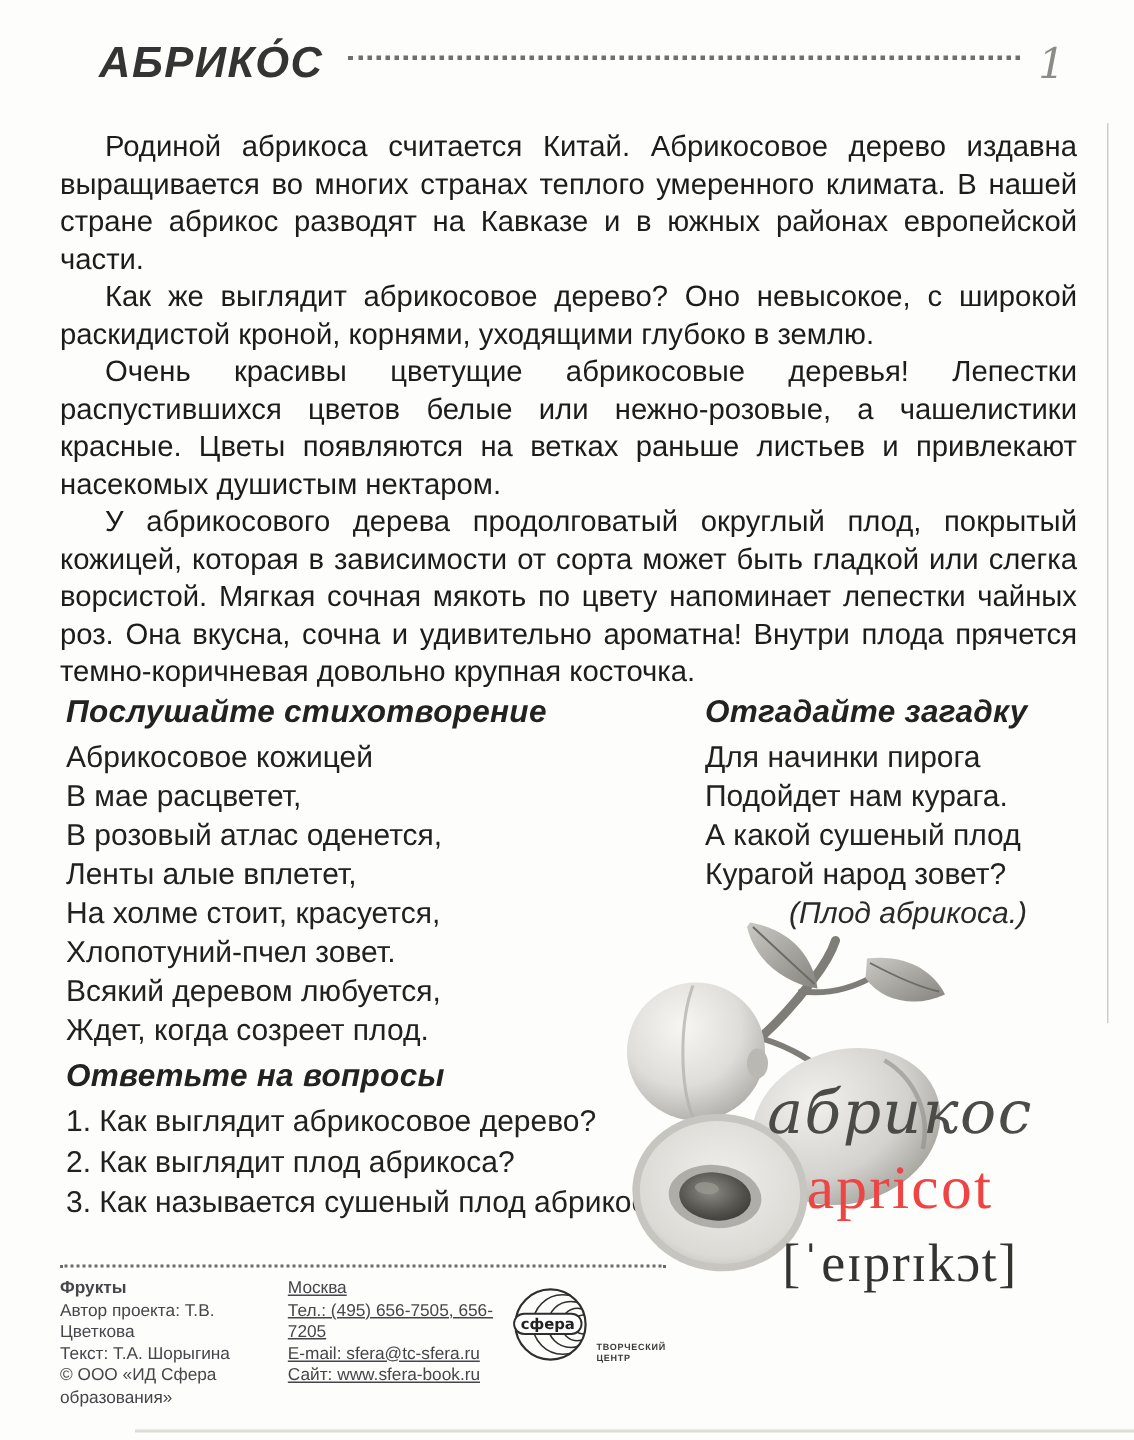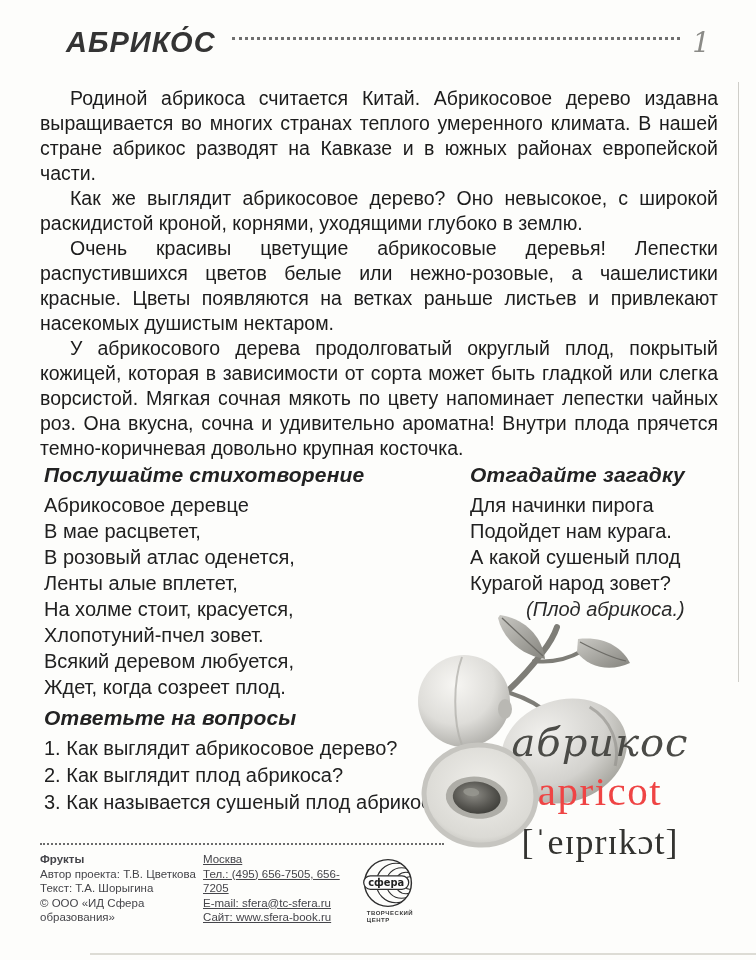--- a/index.html
+++ b/index.html
@@ -69,21 +69,21 @@
 
   
   .footer{
     position:absolute;left:40px;top:843px;width:404px;z-index:1;
     border-top:2px dotted #6b6b6b;padding-top:7px;display:flex;align-items:flex-start;
     font-size:11.5px;line-height:14.5px;color:#45454a;
   }
   .fcol1{width:163px;}
   .fcol2{width:150px;text-decoration:underline;}
   .fbold{font-weight:bold;}
-  .logo{display:flex;align-items:center;margin-left:8px;margin-top:4px;flex-direction:column;}
+  .logo{display:flex;align-items:flex-end;margin-left:8px;margin-top:4px;}
   .logo svg{display:block;}
   .logo-tag{margin-left:4px;font-size:6px;line-height:7px;letter-spacing:.5px;
     text-transform:uppercase;color:#3a3a3a;font-weight:bold;}
 </style>
 </head>
 <body>
 
 <div class="page">
 
   <div class="scan-right"></div>
@@ -98,21 +98,21 @@
 
   <div class="article">
     <p>Родиной абрикоса считается Китай. Абрикосовое дерево издавна выращивается во многих странах теплого умеренного климата. В нашей стране абрикос разводят на Кавказе и в южных районах европейской части.</p>
     <p>Как же выглядит абрикосовое дерево? Оно невысокое, с широкой раскидистой кроной, корнями, уходящими глубоко в землю.</p>
     <p>Очень красивы цветущие абрикосовые деревья! Лепестки распустившихся цветов белые или нежно-розовые, а чашелистики красные. Цветы появляются на ветках раньше листьев и привлекают насекомых душистым нектаром.</p>
     <p>У абрикосового дерева продолговатый округлый плод, покрытый кожицей, которая в зависимости от сорта может быть гладкой или слегка ворсистой. Мягкая сочная мякоть по цвету напоминает лепестки чайных роз. Она вкусна, сочна и удивительно ароматна! Внутри плода прячется темно-коричневая довольно крупная косточка.</p>
   </div>
 
   <div class="poem">
     <h2 class="sec">Послушайте стихотворение</h2>
-    <div class="line">Абрикосовое деревце</div>
+    <div class="line">Абрикосовое кожицей</div>
     <div class="line">В мае расцветет,</div>
     <div class="line">В розовый атлас оденется,</div>
     <div class="line">Ленты алые вплетет,</div>
     <div class="line">На холме стоит, красуется,</div>
     <div class="line">Хлопотуний-пчел зовет.</div>
     <div class="line">Всякий деревом любуется,</div>
     <div class="line">Ждет, когда созреет плод.</div>
   </div>
 
   <div class="riddle">

